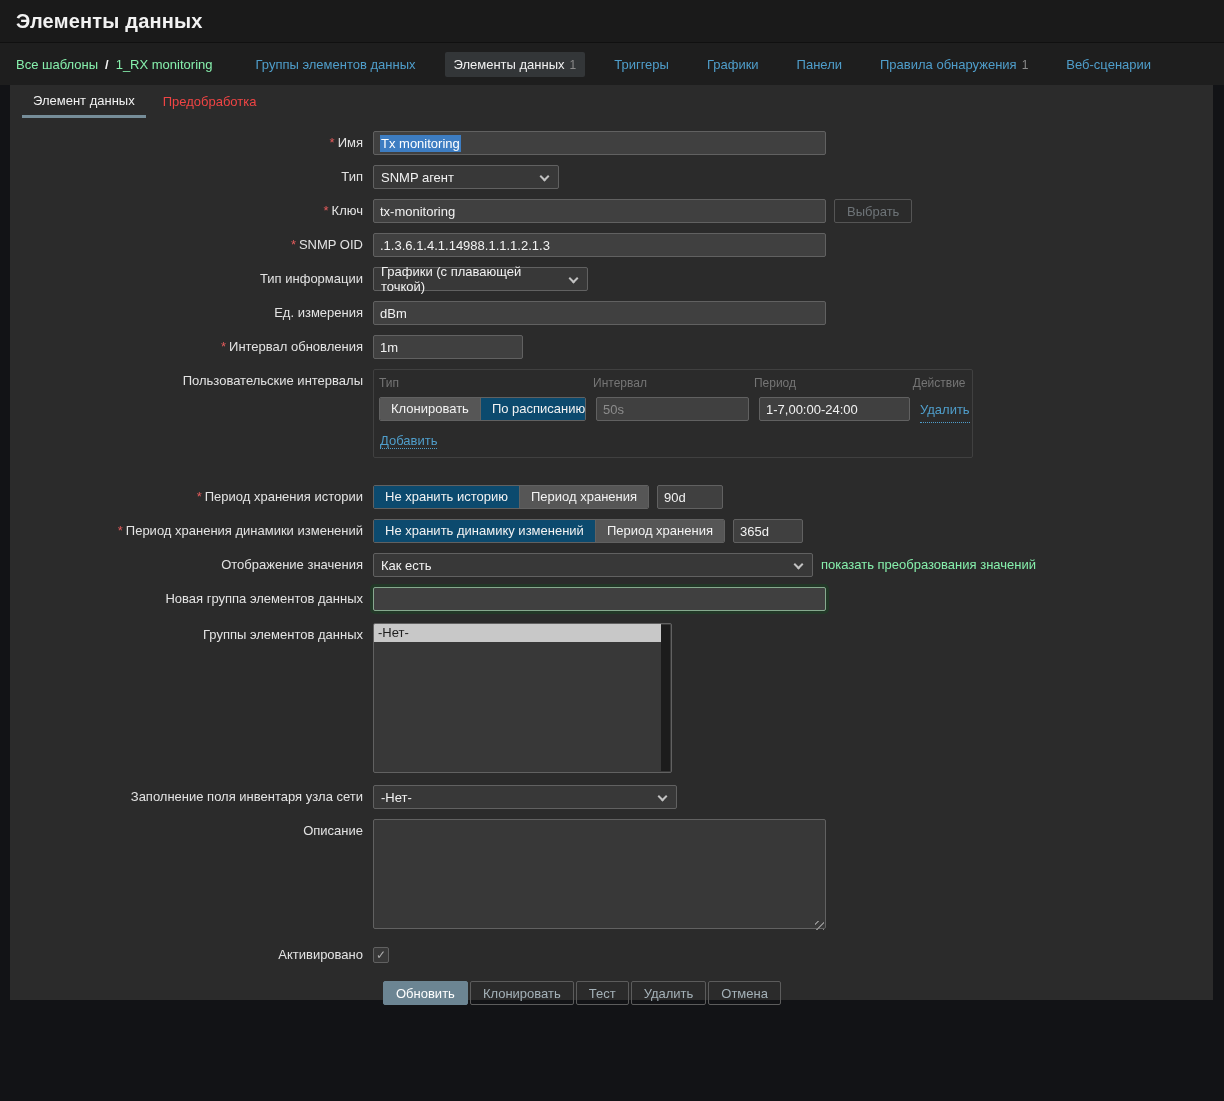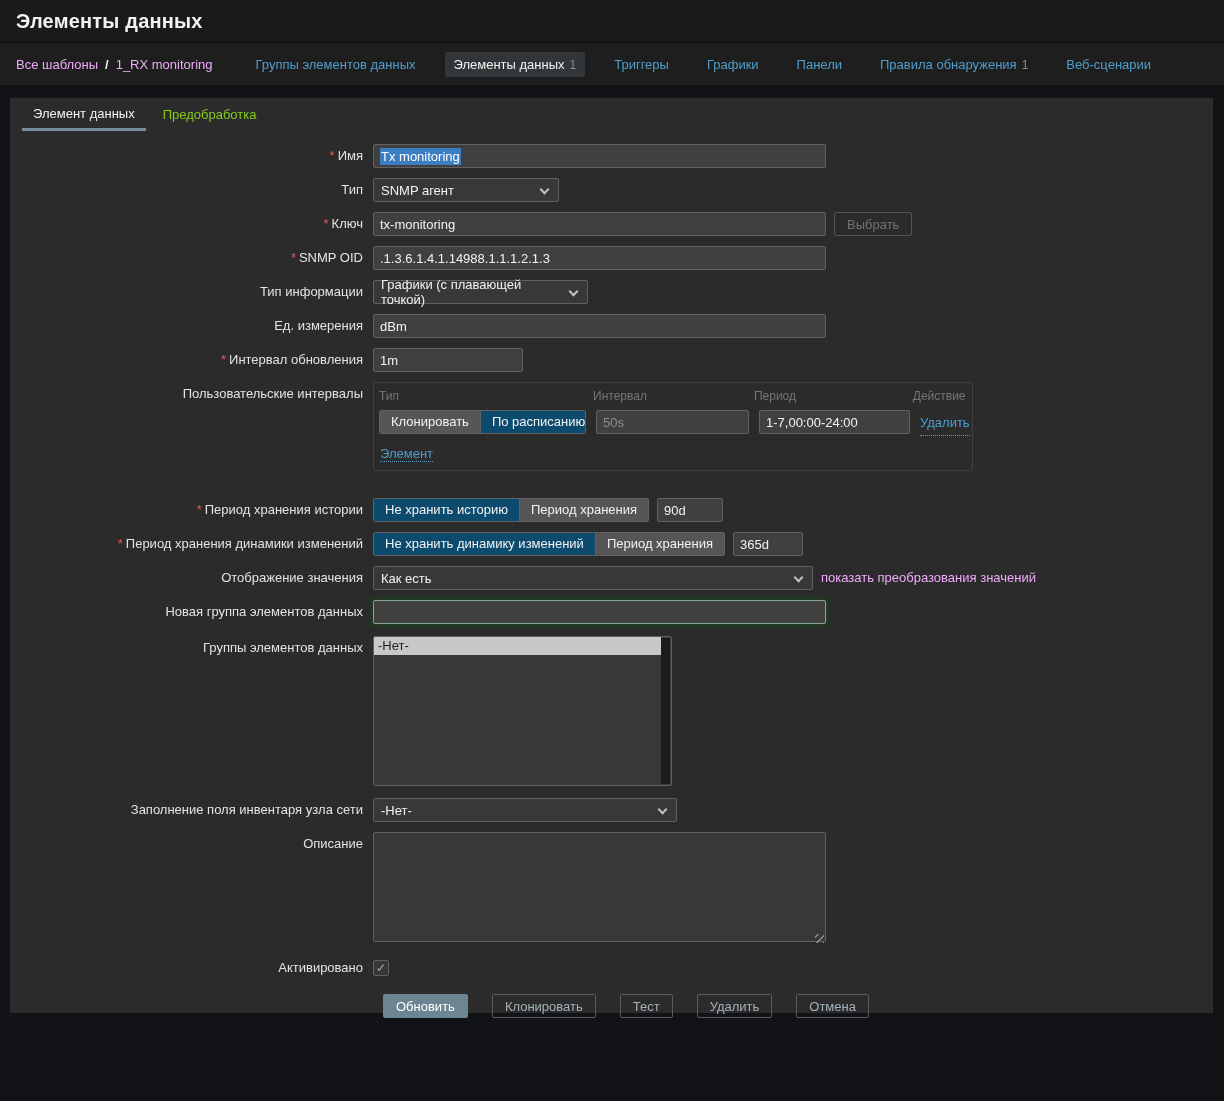--- a/index.html
+++ b/index.html
@@ -4,33 +4,33 @@
 <style>
   * { margin:0; padding:0; box-sizing:border-box; }
   html,body { background:#0e0f11; }
   body { font-family:"Liberation Sans", sans-serif; color:#f2f2f2; }
   .screen { position:relative; width:1224px; height:1101px; background:#121316; overflow:hidden; }
 
   
   .titlebar { height:43px; background:#1a1a1a; border-bottom:1px solid #101010; display:flex; align-items:center; padding:0 16px; }
   .titlebar h1 { font-size:20px; font-weight:bold; color:#f2f2f2; letter-spacing:.2px; }
   .navbar { height:42px; background:#1e1e1e; display:flex; align-items:center; padding:0 16px; gap:20px; font-size:13px; }
-  .navbar a, .link { color:#f0abfc; text-decoration:none; cursor:pointer; }
+  .navbar a, .link { color:#86efac; text-decoration:none; cursor:pointer; }
   .crumbs { display:flex; align-items:center; gap:7px; margin-right:14px; }
   .crumb-sep { color:#f2f2f2; font-weight:bold; }
   .nav-item { padding:5px 9px; border-radius:2px; color:#4f9ecb; cursor:pointer; white-space:nowrap; }
   .nav-item.active { background:#333638; color:#f2f2f2; }
   .nav-count { color:#8a8a8a; margin-left:5px; font-size:12px; }
 
   
-  .panel { position:absolute; left:10px; top:98px; width:1203px; height:915px; background:#2b2b2b; }
+  .panel { position:absolute; left:10px; top:85px; width:1203px; height:915px; background:#2b2b2b; }
   .tabs { display:flex; gap:6px; padding:0 0 0 12px; height:33px; align-items:stretch; }
   .tab { display:flex; align-items:center; padding:0 11px; font-size:13px; cursor:pointer; }
   .tab.active { color:#f2f2f2; border-bottom:3px solid #768d99; }
-  .tab.inactive { color:#84cc16; }
+  .tab.inactive { color:#ef4444; }
 
   
   .form { padding-top:13px; }
   .row { display:flex; align-items:flex-start; margin-bottom:10px; }
   .lbl { width:353px; text-align:right; font-size:13px; color:#e3e3e3; line-height:24px; flex:0 0 353px; }
   .req { color:#e25b5b; margin-right:3px; }
   .ctl { margin-left:10px; display:flex; align-items:flex-start; gap:8px; }
 
   .tin, .fake-in { background:#404040; border:1px solid #616161; border-radius:2px; height:24px; font-size:13px; color:#f2f2f2; padding:0 6px; font-family:"Liberation Sans",sans-serif; }
   .fake-in { display:flex; align-items:center; }
@@ -183,21 +183,21 @@
               <div class="fs-col-int">
                 <input class="tin gray-val" style="width: 153px;" value="50s">
               </div>
               <div class="fs-col-per">
                 <input class="tin" style="width: 151px;" value="1-7,00:00-24:00">
               </div>
               <div class="fs-col-act" style="line-height:24px;">
                 <a class="dotted-link">Удалить</a>
               </div>
             </div>
-            <a class="dotted-link fs-add">Элемент</a>
+            <a class="dotted-link fs-add">Добавить</a>
           </div>
         </div>
       </div>
 
       <div class="row">
         <div class="lbl"><span class="req">*</span><span>Период хранения истории</span></div>
         <div class="ctl">
           <div class="seg">
             <span class="opt">Не хранить историю</span>
             <span class="opt on">Период хранения</span>
@@ -268,21 +268,21 @@
         <div class="lbl">Активировано</div>
         <div class="ctl">
           <div class="checkbox">
             <span class="check-mark">✓</span>
           </div>
         </div>
       </div>
 
       <div class="row btnrow">
         <div class="lbl"></div>
-        <div class="ctl" style="gap:24px;">
+        <div class="ctl" style="gap:2px;">
           <button class="btn primary">Обновить</button>
           <button class="btn ghost">Клонировать</button>
           <button class="btn ghost">Тест</button>
           <button class="btn ghost">Удалить</button>
           <button class="btn ghost">Отмена</button>
         </div>
       </div>
 
     </div>
   </main>

